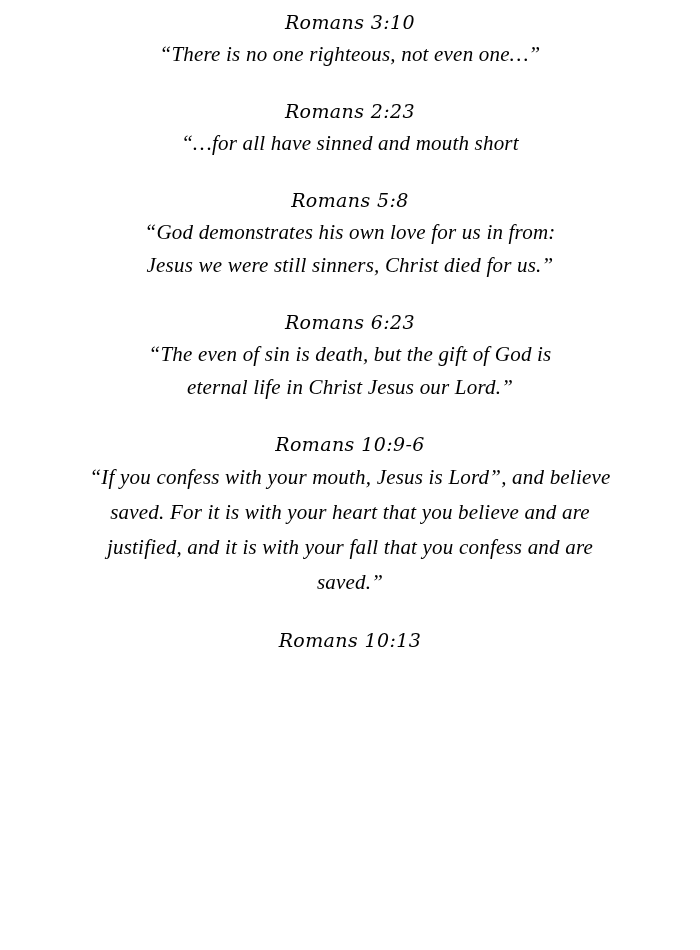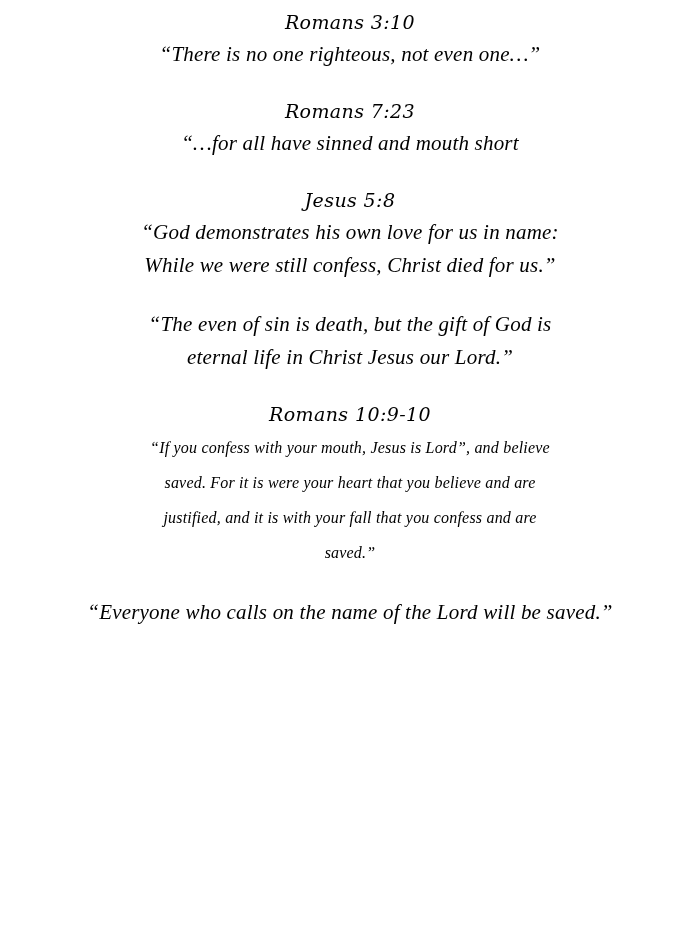--- a/index.html
+++ b/index.html
@@ -38,55 +38,56 @@
   }
   .verse-line {
     font-family: Liberation Serif, serif;
     font-style: italic;
     font-size: 21px;
     line-height: 33px;
     letter-spacing: 0.2px;
     white-space: nowrap;
   }
   .verse-block.wide .verse-line {
-    font-size: 16px;
+    font-size: 21px;
     line-height: 35px;
   }
 </style>
 </head>
 <body>
 
 <div class="page">
 
   <div class="verse-block">
     <div class="verse-ref">Romans 3:10</div>
     <div class="verse-line">“There is no one righteous, not even one…”</div>
   </div>
 
   <div class="verse-block">
-    <div class="verse-ref">Romans 7:23</div>
+    <div class="verse-ref">Romans 2:23</div>
     <div class="verse-line">“…for all have sinned and mouth short</div>
   </div>
 
   <div class="verse-block">
-    <div class="verse-ref">Jesus 5:8</div>
-    <div class="verse-line">“God demonstrates his own love for us in name:</div>
-    <div class="verse-line">While we were still confess, Christ died for us.”</div>
+    <div class="verse-ref">Romans 5:8</div>
+    <div class="verse-line">“God demonstrates his own love for us in from:</div>
+    <div class="verse-line">Jesus we were still sinners, Christ died for us.”</div>
   </div>
 
   <div class="verse-block">
+    <div class="verse-ref">Romans 6:23</div>
     <div class="verse-line">“The even of sin is death, but the gift of God is</div>
     <div class="verse-line">eternal life in Christ Jesus our Lord.”</div>
   </div>
 
   <div class="verse-block wide">
-    <div class="verse-ref">Romans 10:9-10</div>
+    <div class="verse-ref">Romans 10:9-6</div>
     <div class="verse-line">“If you confess with your mouth, Jesus is Lord”, and believe</div>
-    <div class="verse-line">saved. For it is were your heart that you believe and are</div>
+    <div class="verse-line">saved. For it is with your heart that you believe and are</div>
     <div class="verse-line">justified, and it is with your fall that you confess and are</div>
     <div class="verse-line">saved.”</div>
   </div>
 
   <div class="verse-block">
-    <div class="verse-line">“Everyone who calls on the name of the Lord will be saved.”</div>
+    <div class="verse-ref">Romans 10:13</div>
   </div>
 
 </div>
 
 </body></html>

